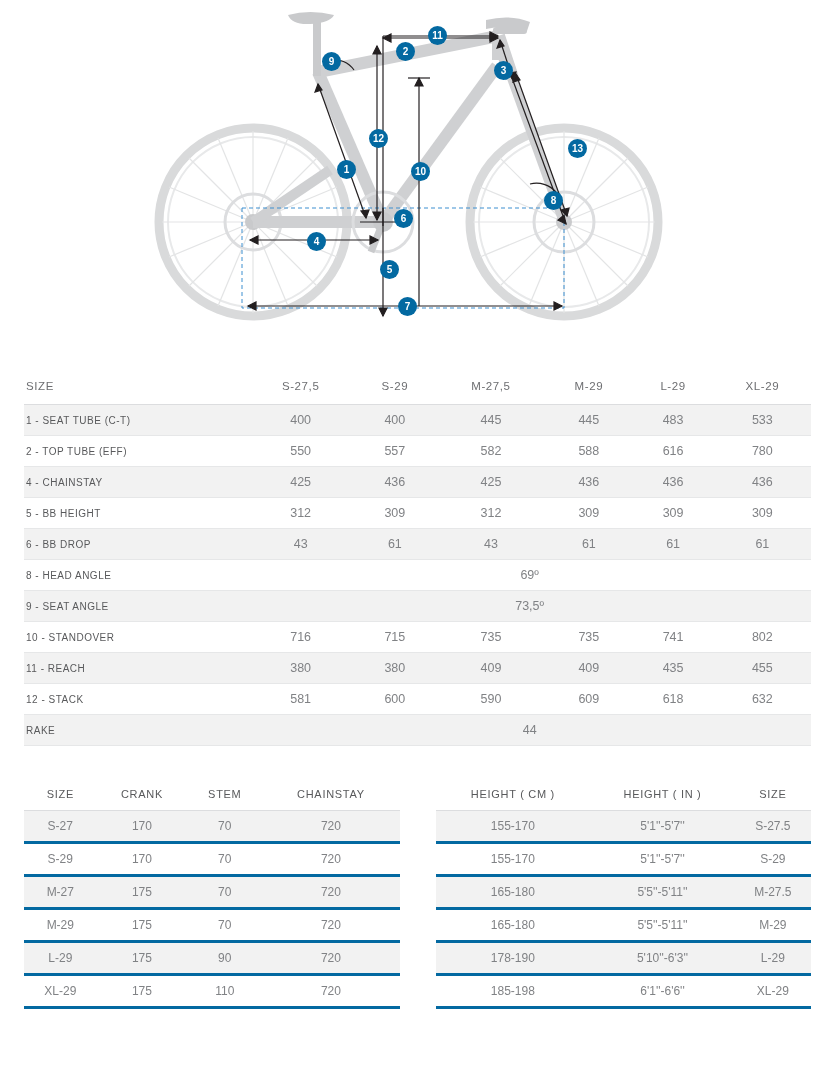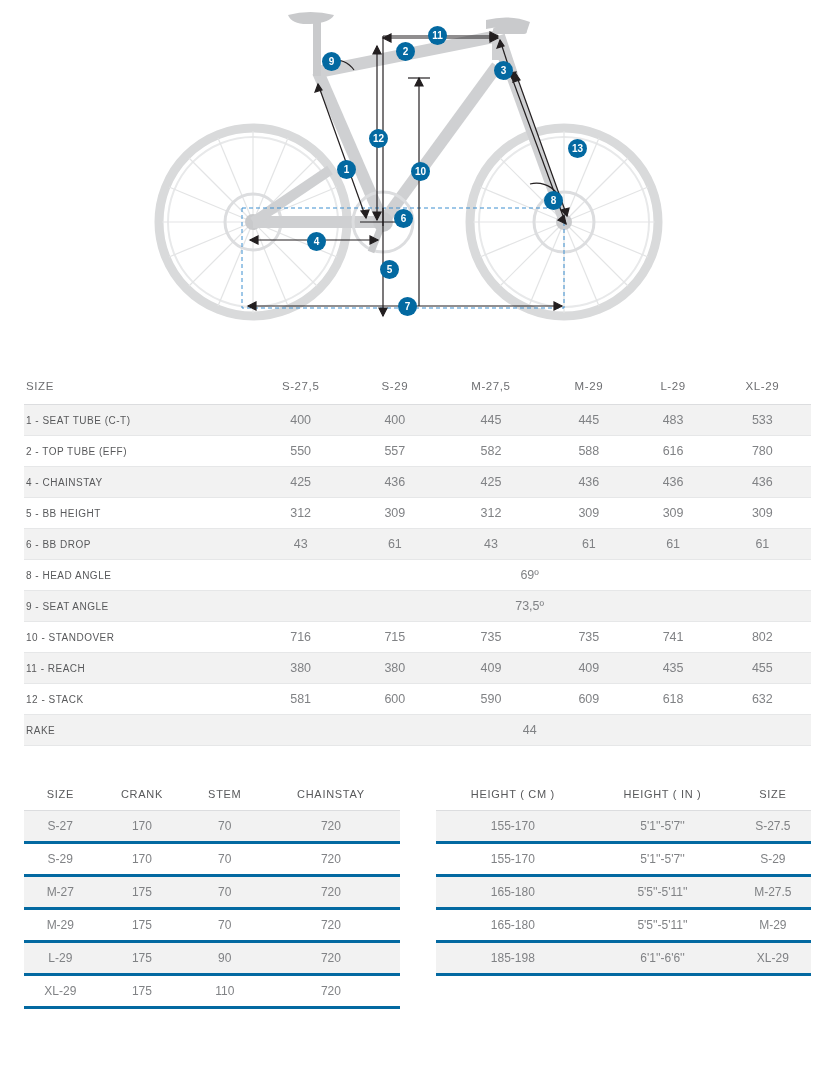--- a/index.html
+++ b/index.html
@@ -425,20 +425,25 @@
             <td>165-180</td>
             <td>5'5''-5'11''</td>
             <td>M-27.5</td>
           </tr>
           <tr>
             <td>165-180</td>
             <td>5'5''-5'11''</td>
             <td>M-29</td>
           </tr>
           <tr>
+            <td>178-190</td>
+            <td>5'10''-6'3''</td>
+            <td>L-29</td>
+          </tr>
+          <tr>
             <td>185-198</td>
             <td>6'1''-6'6''</td>
             <td>XL-29</td>
           </tr>
         </tbody>
       </table>
 
     </div>
 
   </div>

